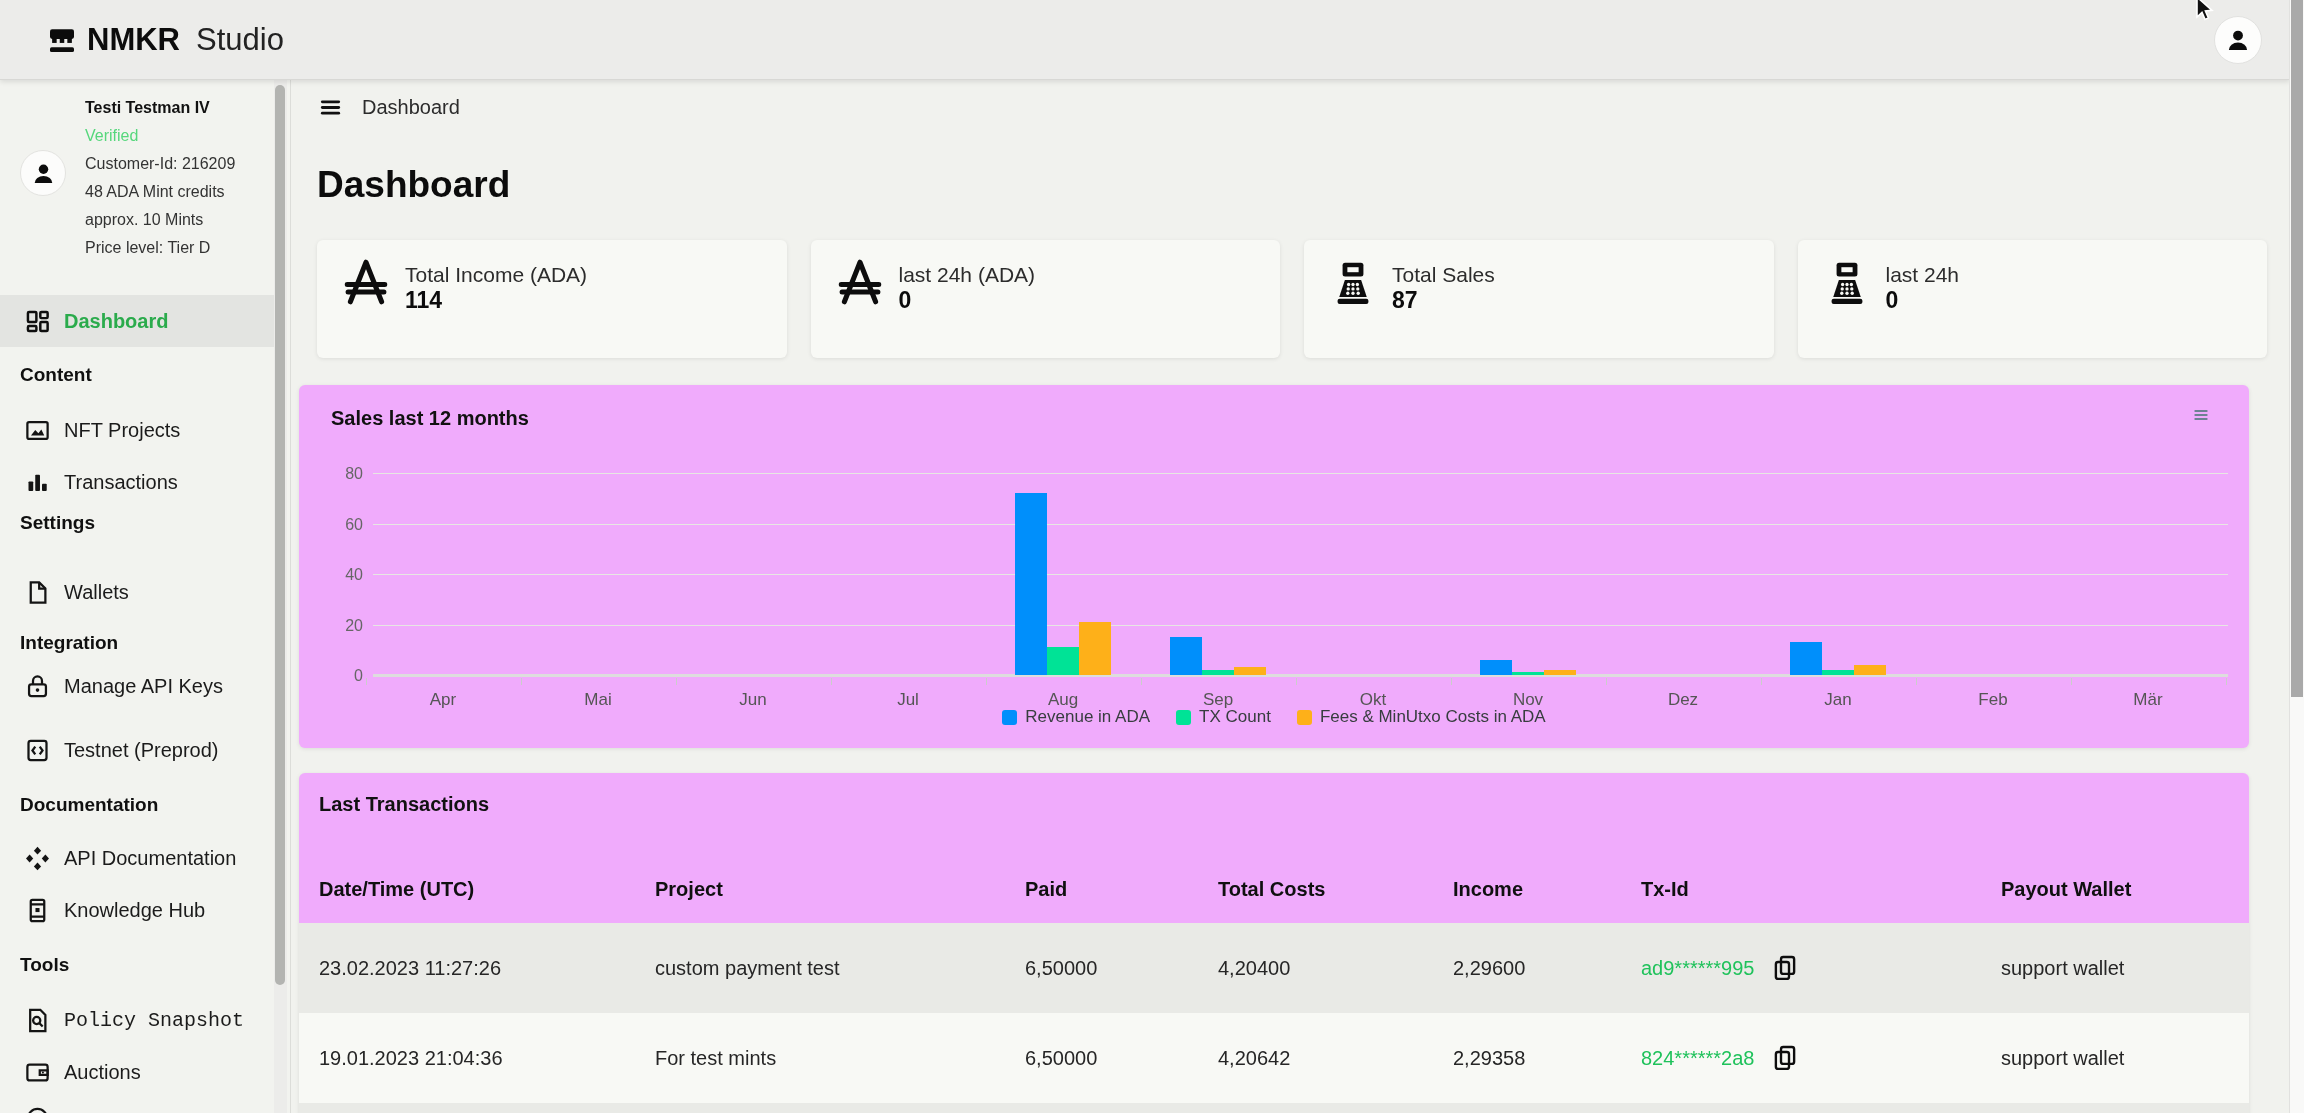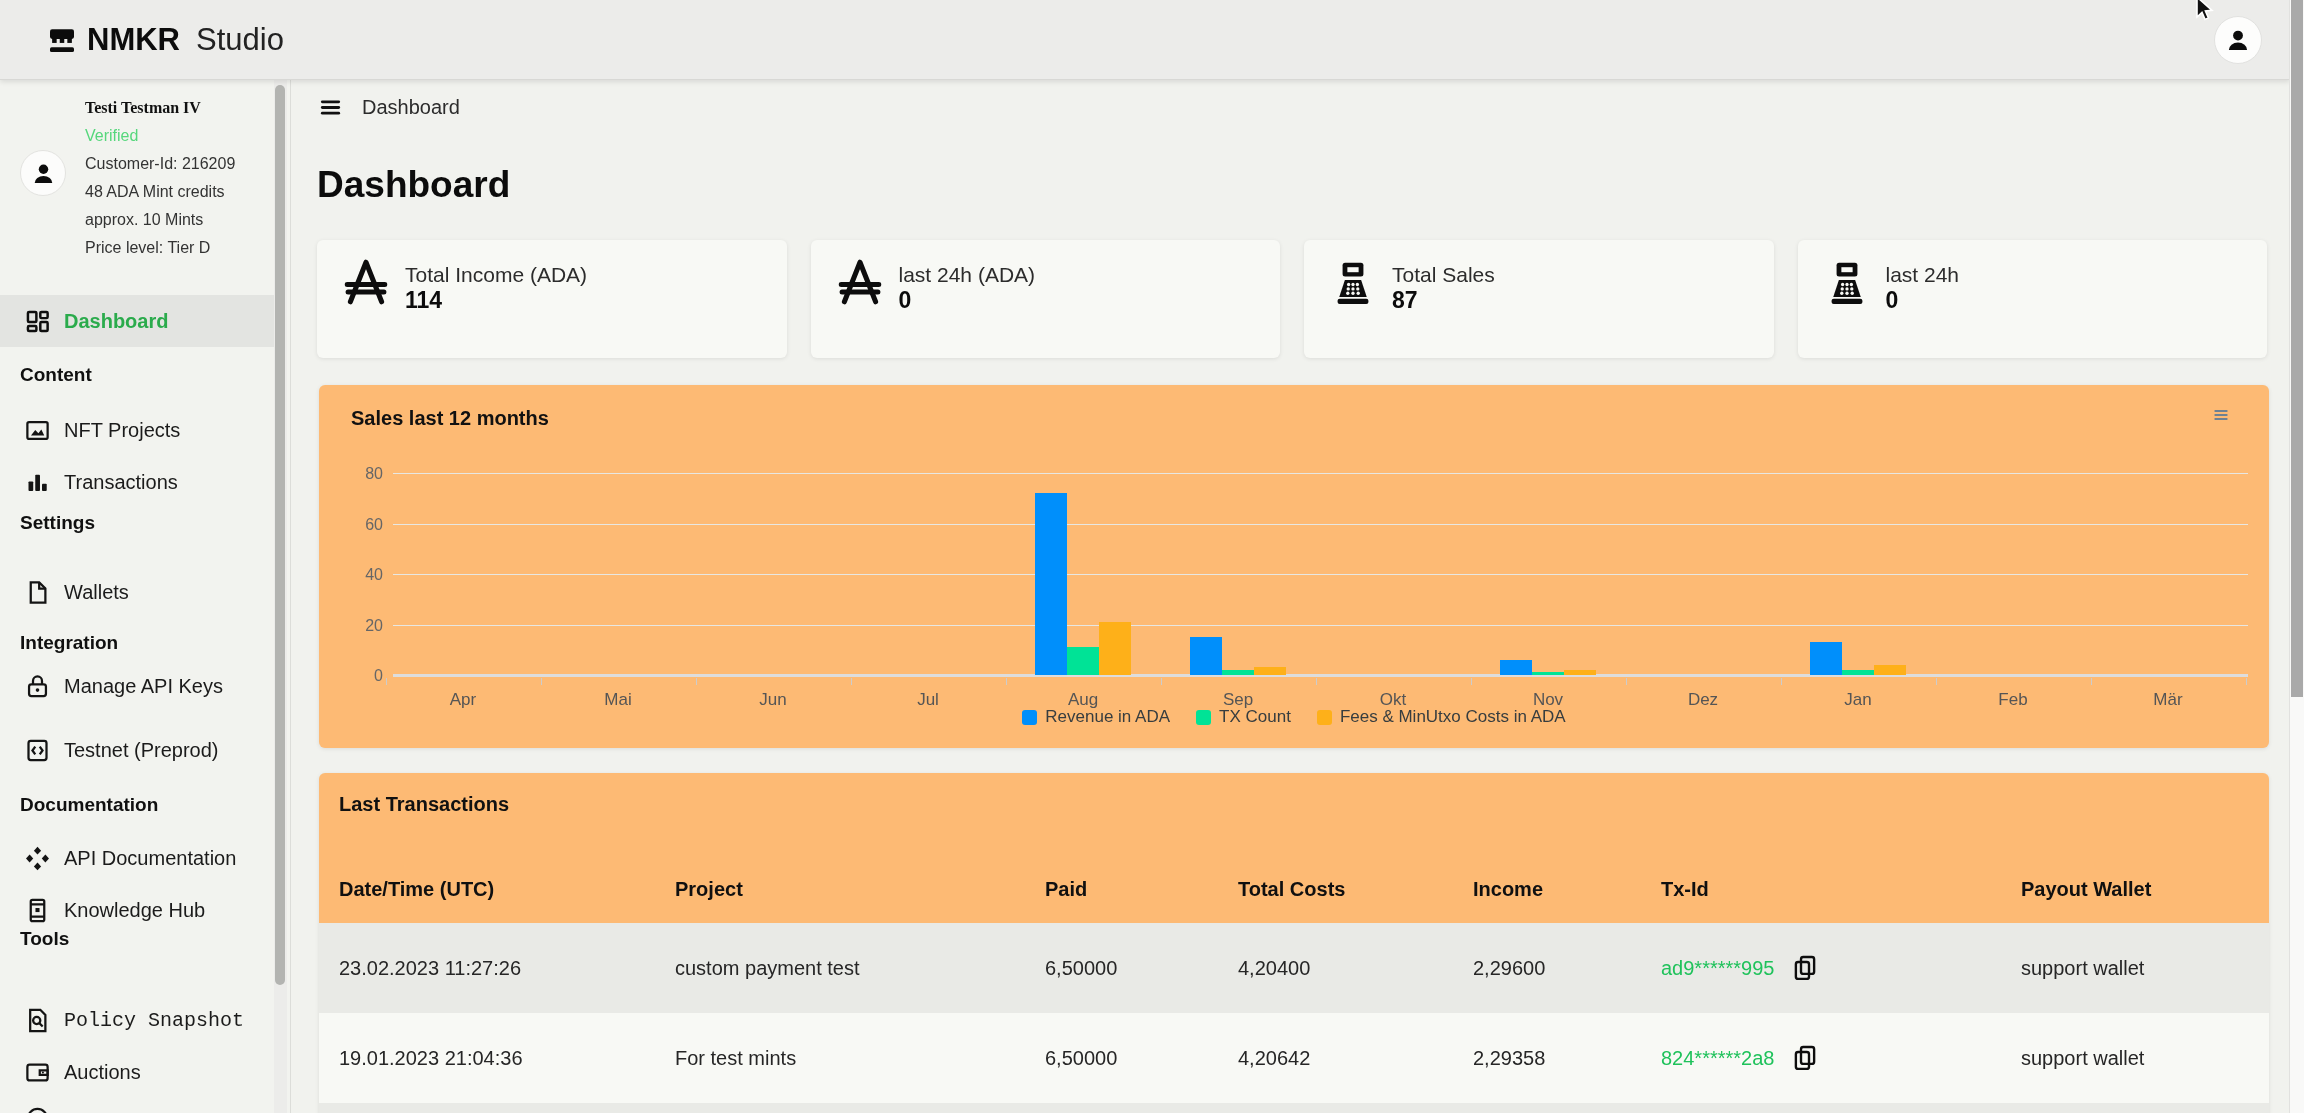--- a/index.html
+++ b/index.html
@@ -18,21 +18,21 @@
   .avatar-circle .ic{width:28px;height:28px;color:#0c0c0c;}
 
   
   .sidebar{position:absolute;left:0;top:80px;bottom:0;width:290px;background:#f2f3ef;
     border-right:1px solid #dcddd9;z-index:10;}
   .user-block{position:absolute;left:0;top:10px;width:274px;}
   .user-avatar{position:absolute;left:20px;top:60px;width:44px;height:44px;border-radius:50%;
     background:#fcfcfb;border:1px solid #e3e3e0;display:flex;align-items:center;justify-content:center;}
   .user-avatar .ic{width:27px;height:27px;color:#0c0c0c;}
   .user-lines{position:absolute;left:85px;top:4px;font-size:16px;line-height:28px;color:#333;}
-  .user-name{font-weight:700;color:#111;font-family:Liberation Serif, serif;}
+  .user-name{font-weight:700;color:#111;}
   .user-verified{color:#56d77c;}
   .nav-item{position:absolute;left:0;width:274px;height:52px;display:flex;align-items:center;cursor:pointer;}
   .nav-item .ic{position:absolute;left:24px;width:27px;height:27px;color:#141414;}
   .nav-item .lbl{position:absolute;left:64px;font-size:20px;color:#1b1b1b;}
   .nav-item.active{background:#e3e4e1;}
   .nav-item.active .lbl{color:#2bab4c;font-weight:700;}
   .nav-item.active .ic{color:#0e0e0e;}
   .nav-section{position:absolute;left:20px;height:52px;display:flex;align-items:center;
     font-size:19px;font-weight:700;color:#101010;}
   .side-scroll{position:absolute;left:274px;top:80px;bottom:0;width:13px;background:#ececé8;background:#ececea;z-index:12;}
@@ -46,21 +46,21 @@
   .page-title{position:absolute;left:26px;top:84px;font-size:37px;font-weight:800;color:#0c0c0c;}
 
   .cards{position:absolute;left:26px;top:160px;width:1950px;display:flex;gap:24px;}
   .stat-card{flex:1 1 0;height:118px;background:#f8f9f5;border-radius:6px;position:relative;
     box-shadow:0 1px 4px rgba(0,0,0,.09);}
   .stat-card .ic{position:absolute;left:24px;top:17px;width:50px;height:50px;color:#0d0d0d;}
   .stat-texts{position:absolute;left:88px;top:22px;}
   .stat-label{font-size:21px;color:#2c2c2c;line-height:25px;}
   .stat-value{font-size:23px;font-weight:800;color:#0c0c0c;line-height:27px;}
 
-  .panel{position:absolute;left:28px;width:1950px;background:#fdba74;border-radius:6px;
+  .panel{position:absolute;left:8px;width:1950px;background:#f0abfc;border-radius:6px;
     box-shadow:0 1px 4px rgba(0,0,0,.09);box-sizing:border-box;}
   .chart-card{top:305px;height:363px;}
   .panel-title{position:absolute;font-size:20px;font-weight:700;color:#111;}
   .chart-title{left:32px;top:22px;}
   .chart-menu{position:absolute;right:38px;top:22px;width:20px;height:16px;color:#6e8192;cursor:pointer;}
 
   .plot{position:absolute;left:74px;top:55px;width:1855px;height:236px;}
   .gridline{position:absolute;left:0;width:100%;height:1px;background:#e7e7e2;}
   .axis-line{position:absolute;left:0;bottom:-1px;width:100%;height:3px;background:#dddddd;}
   .ytick{position:absolute;left:-44px;width:34px;text-align:right;font-size:16px;color:#666;}
@@ -222,21 +222,21 @@
         <div class="nav-item" data-name="sidebar-item-knowledge-hub" style="top: 804px;">
           <span class="ic" data-name="book-icon" style="width: 27px; height: 27px;">
             <svg viewBox="0 0 24 24" fill="none" stroke="currentColor" stroke-width="2">
               <rect x="6" y="2.5" width="12" height="19" rx="1.5"></rect>
               <path d="M6 6.5h12M6 17.5h12"></path>
               <rect x="10.2" y="9.8" width="3.6" height="3.6" fill="currentColor" stroke="none"></rect>
             </svg>
           </span>
           <span class="lbl" data-name="sidebar-item-label">Knowledge Hub</span>
         </div>
-        <div class="nav-section" data-name="sidebar-section-tools" style="top: 833px;">Tools</div>
+        <div class="nav-section" data-name="sidebar-section-tools" style="top: 859px;">Tools</div>
         <div class="nav-item" data-name="sidebar-item-policy-snapshot" style="top: 914px; font-family: Liberation Mono, monospace;">
           <span class="ic" data-name="document-search-icon" style="width: 27px; height: 27px;">
             <svg viewBox="0 0 24 24" fill="none" stroke="currentColor" stroke-width="2">
               <path d="M5.5 2.5h9L19 7v14.5H5.5z"></path>
               <circle cx="11.3" cy="12" r="3.2"></circle>
               <path d="M13.6 14.3l3 3"></path>
             </svg>
           </span>
           <span class="lbl" data-name="sidebar-item-label">Policy Snapshot</span>
         </div>

